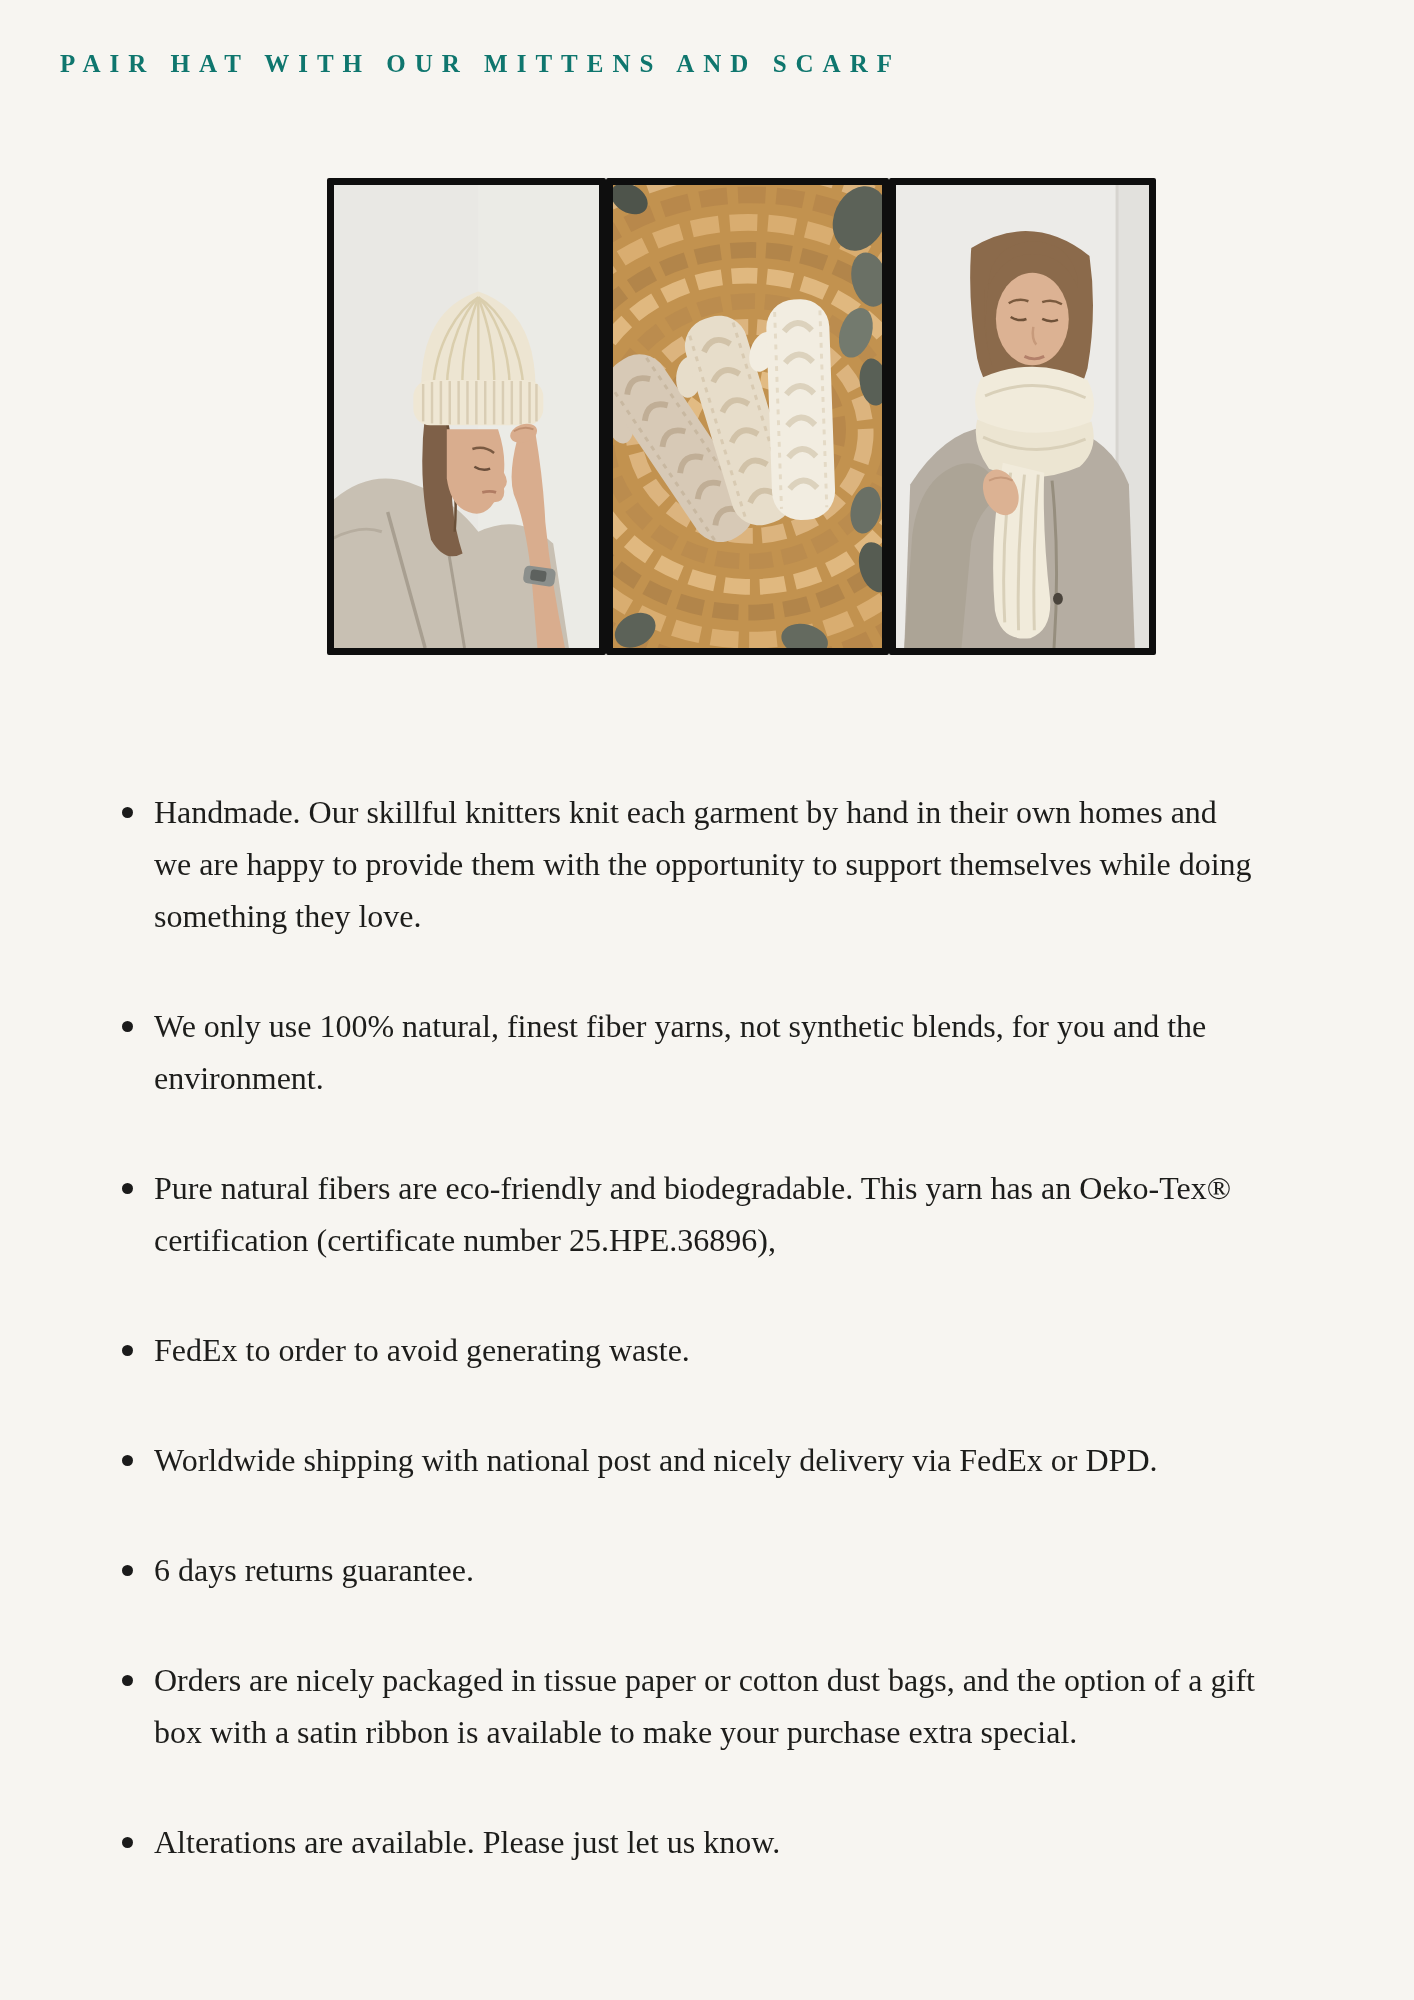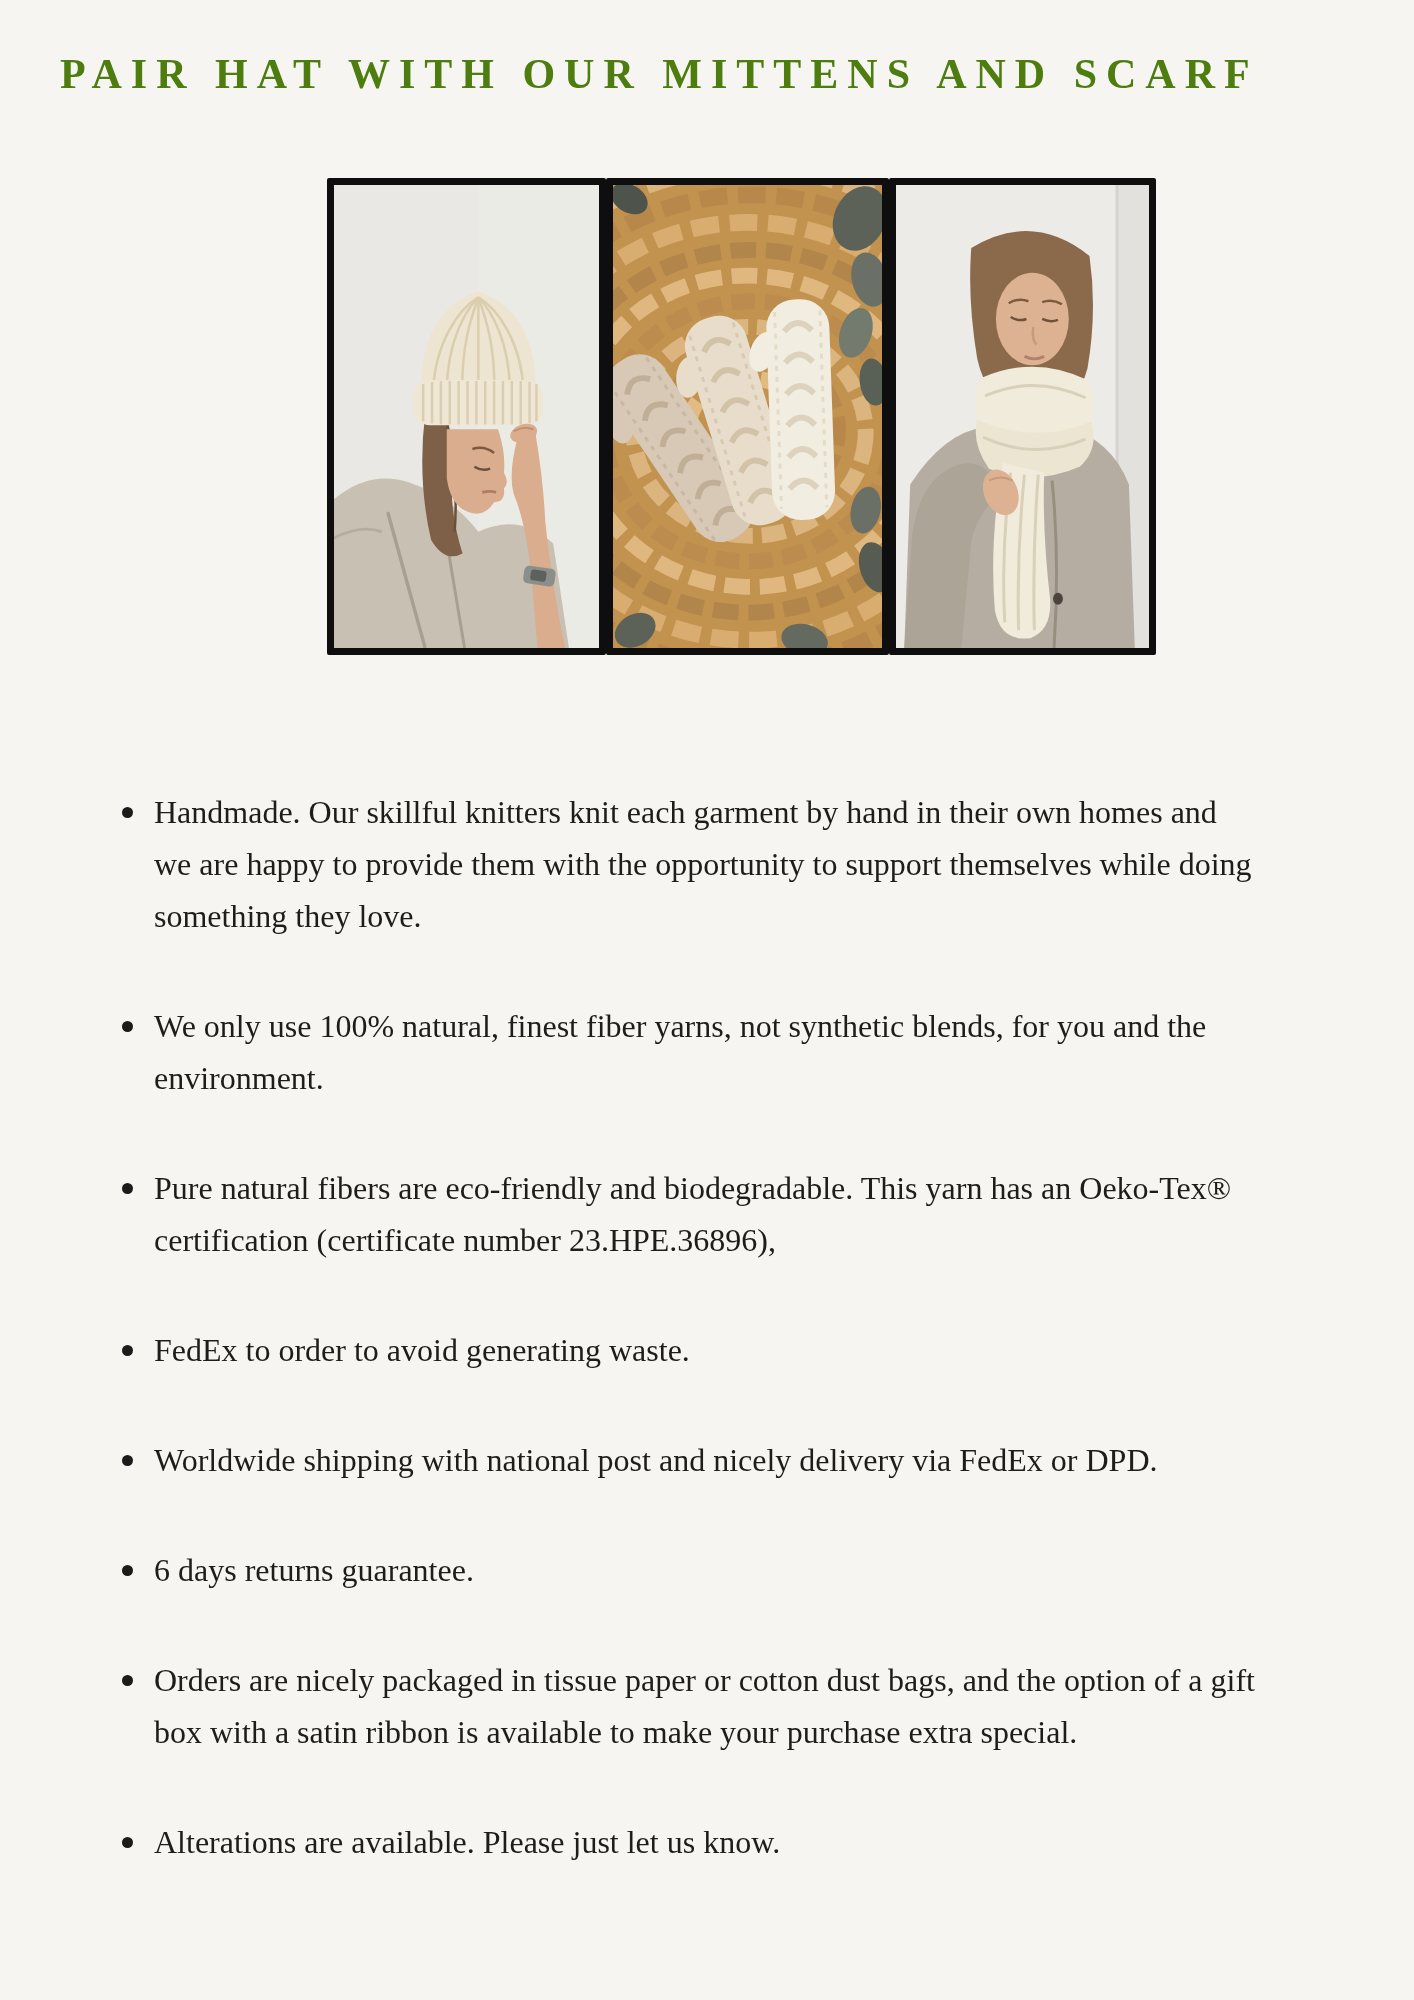--- a/index.html
+++ b/index.html
@@ -10,25 +10,25 @@
     margin:0 auto;
     background:#f7f5f1;
     font-family:"Liberation Serif","DejaVu Serif",serif;
     color:#1c1c1c;
     overflow:hidden;
   }
   .page-title{
     position:absolute;
     left:60px;top:50px;
     margin:0;
-    font-size:42px;
+    font-size:25px;
     font-weight:700;
     letter-spacing:9px;
     white-space:nowrap;
-    color:#4d7c0f;
+    color:#0f766e;
   }
   .gallery{
     position:absolute;
     left:327px;top:178px;
     width:829px;height:477px;
     display:flex;
   }
   .frame{
     box-sizing:border-box;
     border:7px solid #0e0e0e;
@@ -257,21 +257,21 @@
           <path d="M104,300 Q116,294 128,300" stroke="#c79a7b" stroke-width="2" fill="none"></path>
         </g>
       </svg>
     </figure>
   </div>
 
 
   <ul class="reasons">
     <li>Handmade. Our skillful knitters knit each garment by hand in their own homes and we are happy to provide them with the opportunity to support themselves while doing something they love.</li>
     <li>We only use 100% natural, finest fiber yarns, not synthetic blends, for you and the environment.</li>
-    <li>Pure natural fibers are eco-friendly and biodegradable. This yarn has an Oeko-Tex® certification (certificate number 23.HPE.36896),</li>
+    <li>Pure natural fibers are eco-friendly and biodegradable. This yarn has an Oeko-Tex® certification (certificate number 25.HPE.36896),</li>
     <li>FedEx to order to avoid generating waste.</li>
     <li>Worldwide shipping with national post and nicely delivery via FedEx or DPD.</li>
     <li>6 days returns guarantee.</li>
     <li>Orders are nicely packaged in tissue paper or cotton dust bags, and the option of a gift box with a satin ribbon is available to make your purchase extra special.</li>
     <li>Alterations are available. Please just let us know.</li>
   </ul>
 
 </div>
 
 </body></html>

